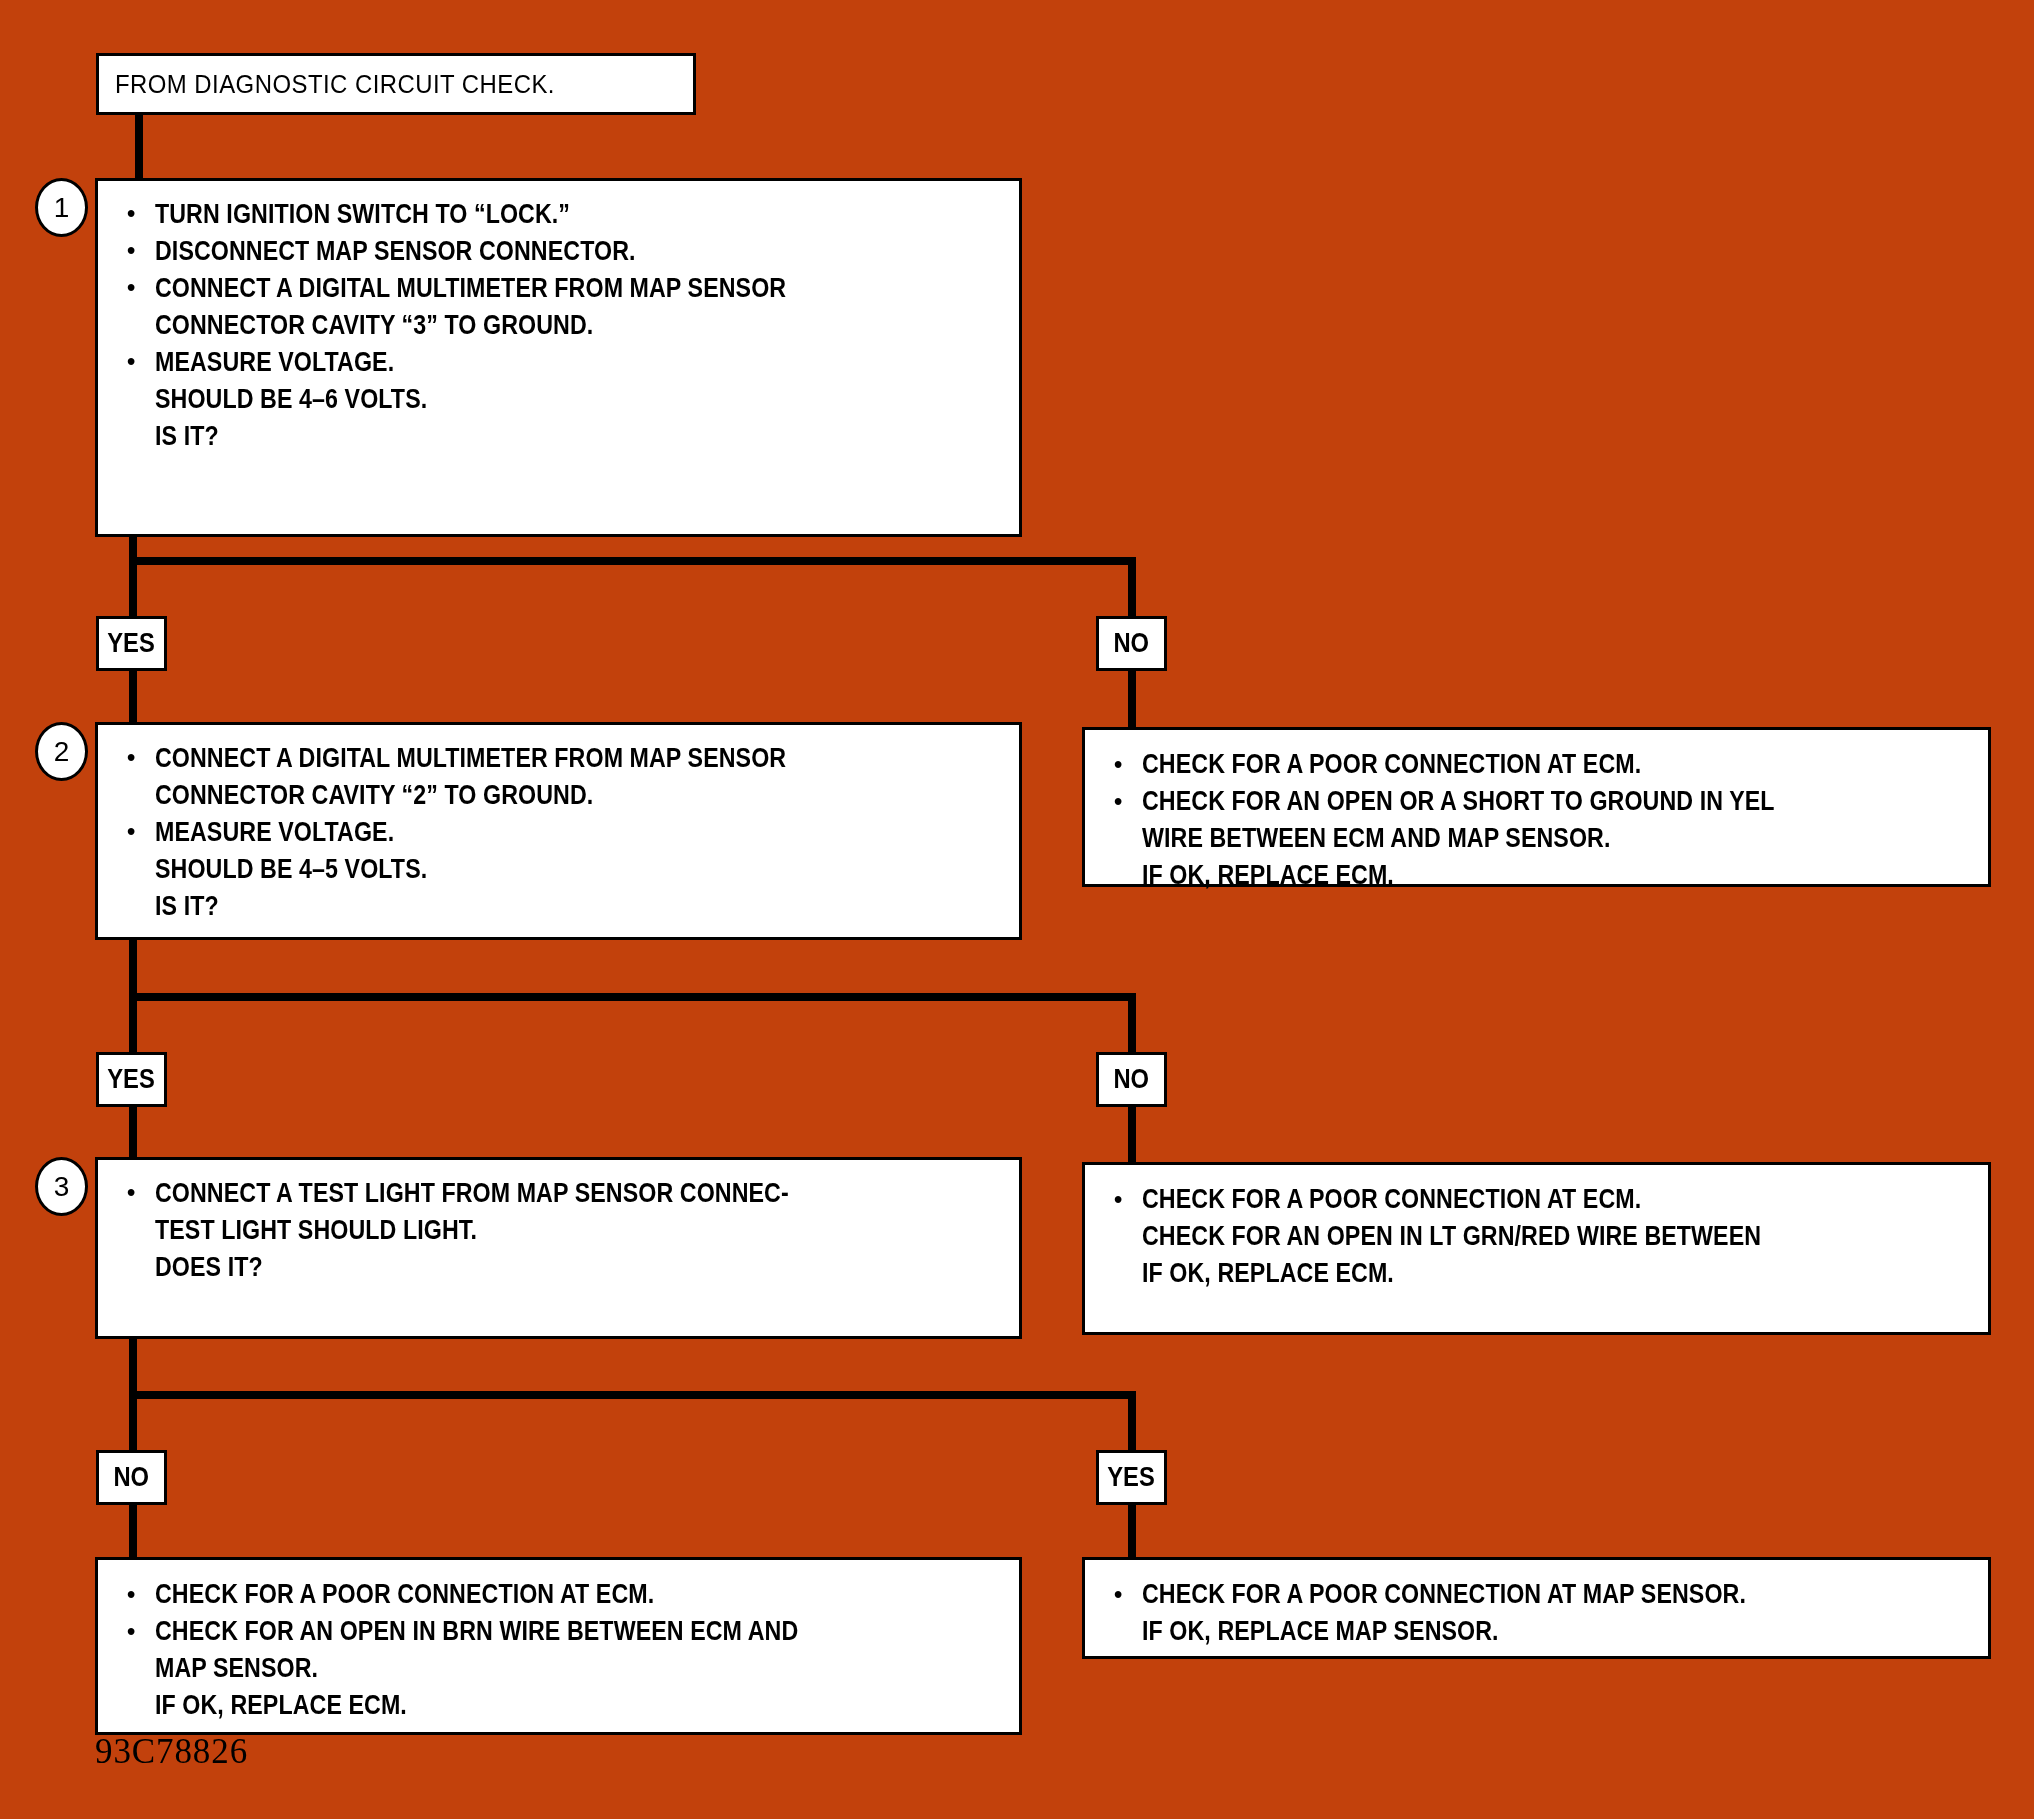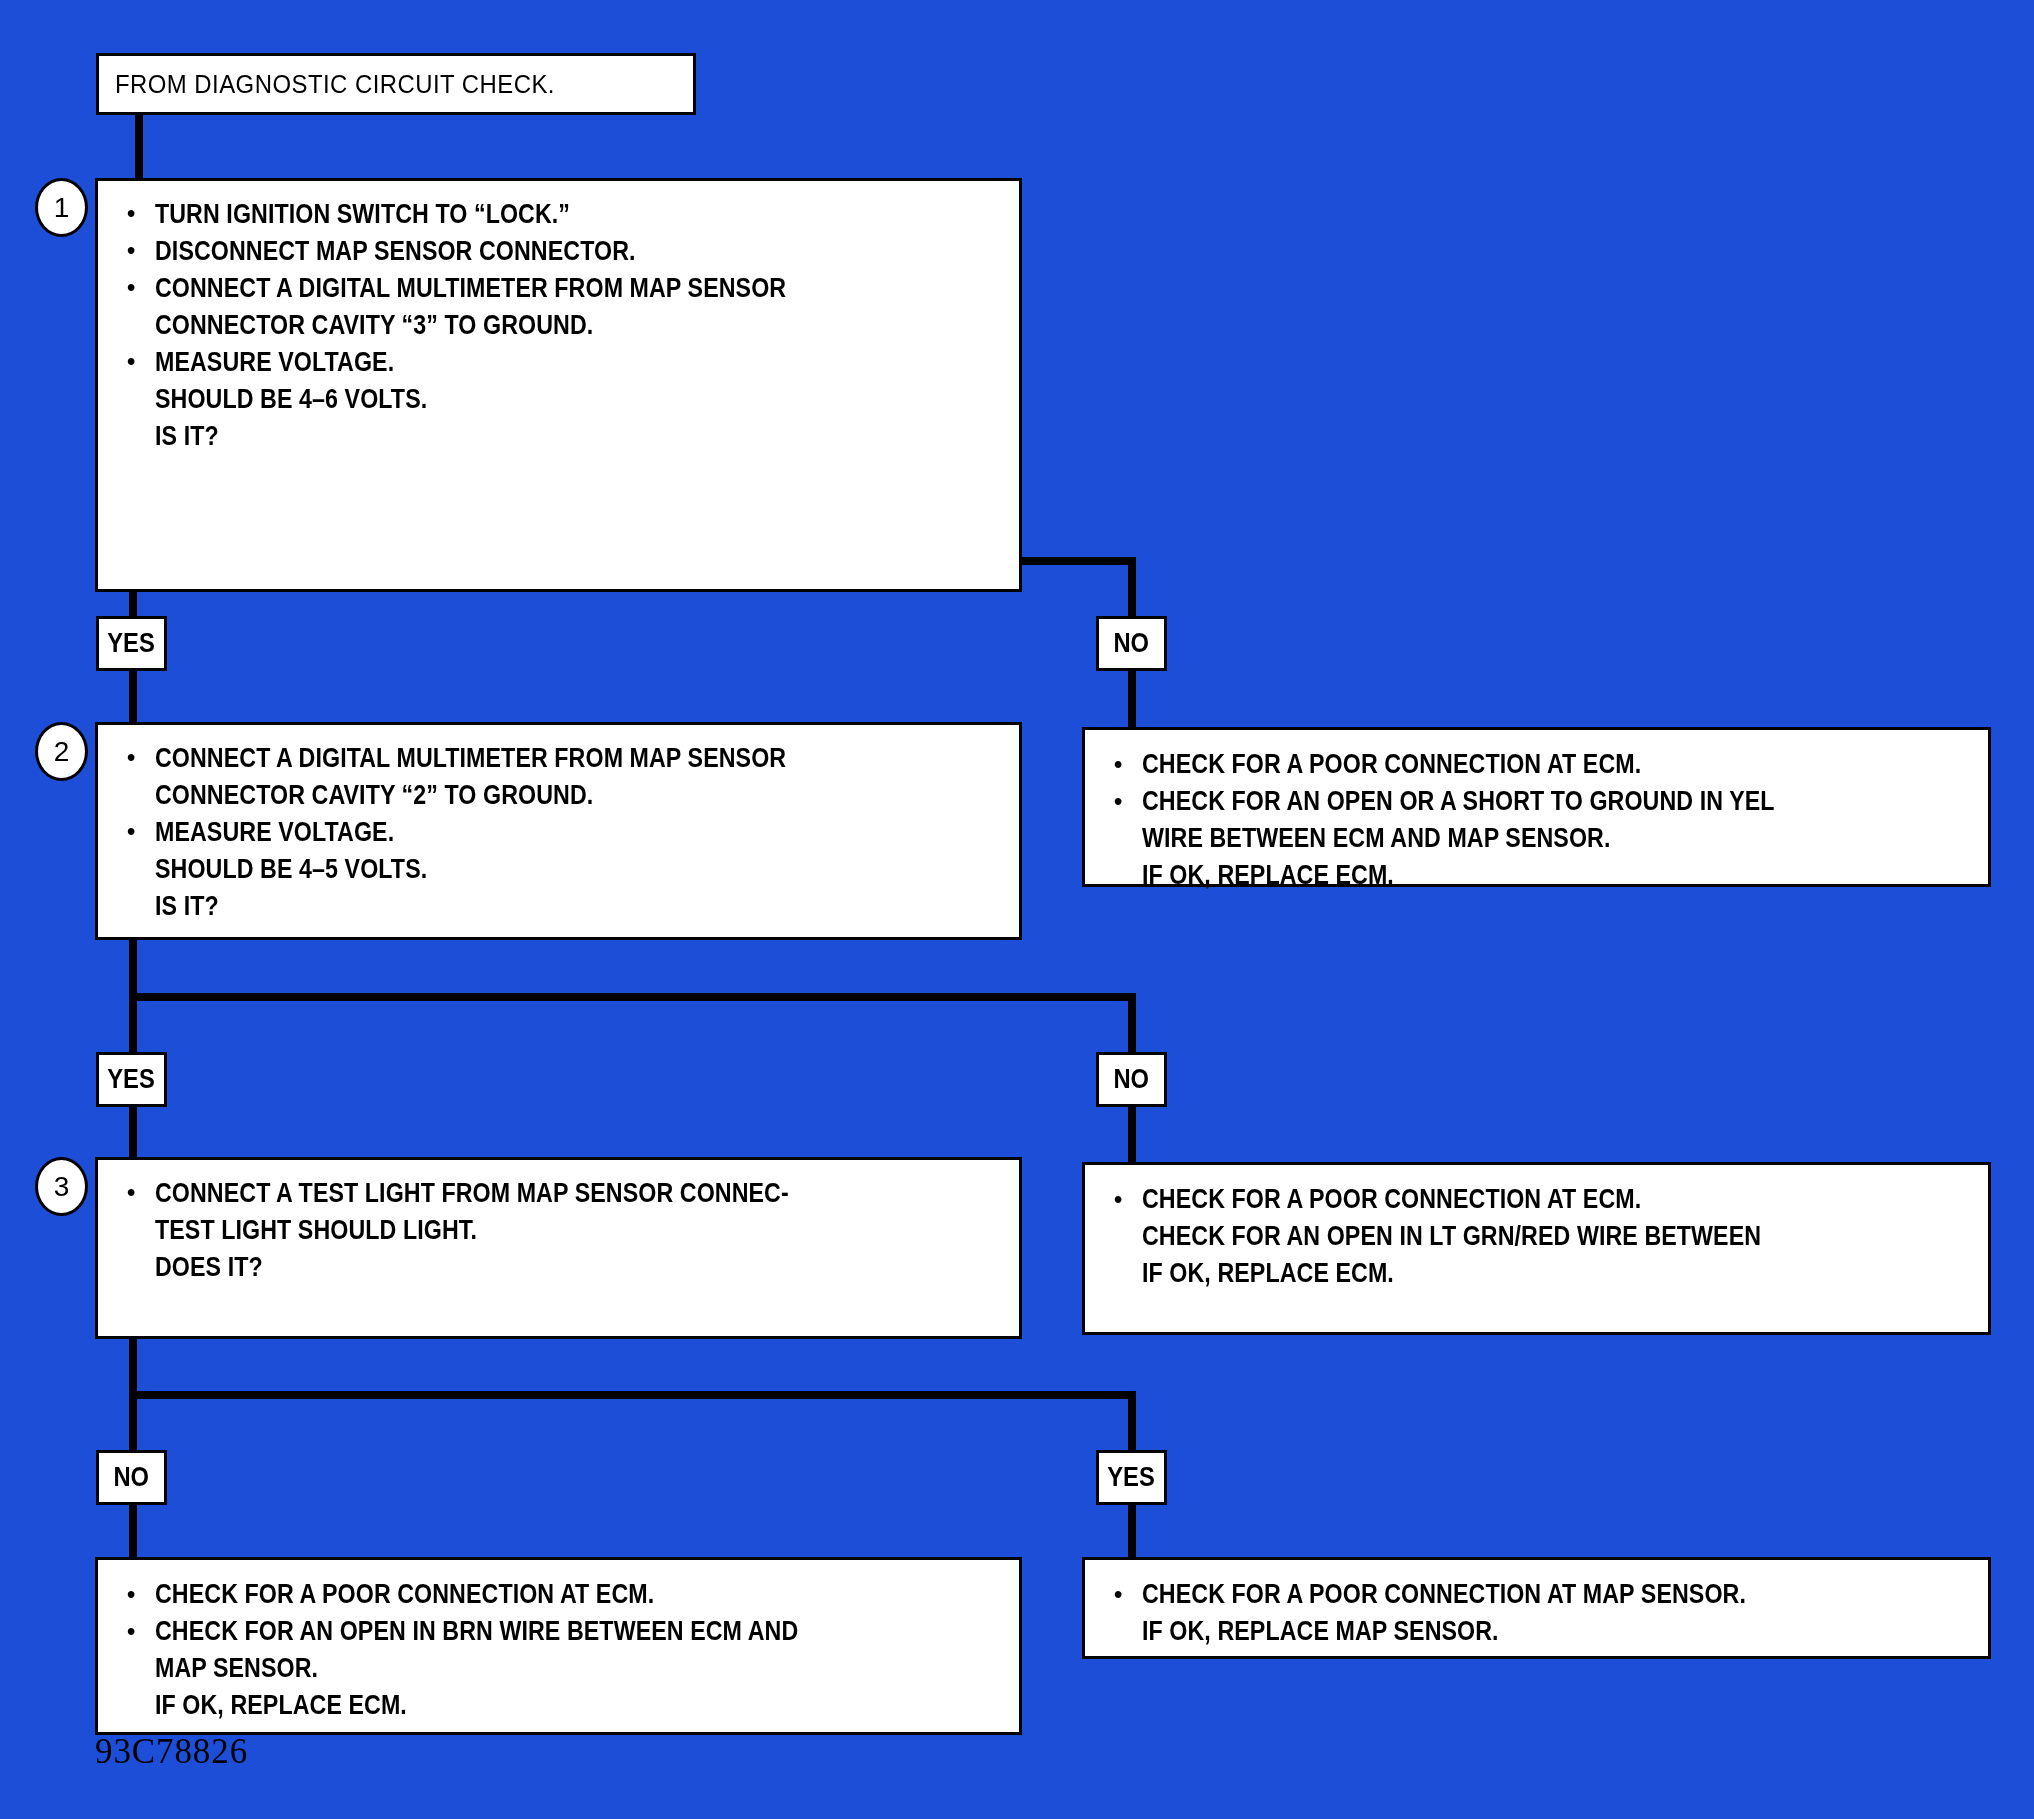--- a/index.html
+++ b/index.html
@@ -7,21 +7,21 @@
     padding: 0;
     background: #ffffff;
   }
   body {
     font-family: "Liberation Sans", sans-serif;
   }
   #page {
     position: relative;
     width: 2035px;
     height: 1819px;
-    background: #1d4ed8;
+    background: #c2410c;
     overflow: hidden;
   }
 
   
   .box {
     position: absolute;
     box-sizing: border-box;
     border: 3.6px solid #000;
     background: #ffffff;
     z-index: 5;
@@ -153,21 +153,21 @@
 
   <div class="box entry-box" style="left:96px; top:53px; width:600px; height:62px;">
     <span class="entry-text">FROM DIAGNOSTIC CIRCUIT CHECK.</span>
   </div>
 
   <div class="vline" style="left:135px; top:115px; height:71px;"></div>
 
   <div class="step-num" style="left:35px; top:178px;">
     <span>1</span>
   </div>
-  <div class="box step-box" style="left:95px; top:178px; width:927px; height:414px;">
+  <div class="box step-box" style="left:95px; top:178px; width:927px; height:359px;">
     <ul class="lines">
       <li class="bulleted"><span class="txt">TURN IGNITION SWITCH TO “LOCK.”</span></li>
       <li class="bulleted"><span class="txt">DISCONNECT MAP SENSOR CONNECTOR.</span></li>
       <li class="bulleted"><span class="txt">CONNECT A DIGITAL MULTIMETER FROM MAP SENSOR</span></li>
       <li class="cont"><span class="txt">CONNECTOR CAVITY “3” TO GROUND.</span></li>
       <li class="bulleted"><span class="txt">MEASURE VOLTAGE.</span></li>
       <li class="cont"><span class="txt">SHOULD BE 4–6 VOLTS.</span></li>
       <li class="cont"><span class="txt">IS IT?</span></li>
     </ul>
   </div>

